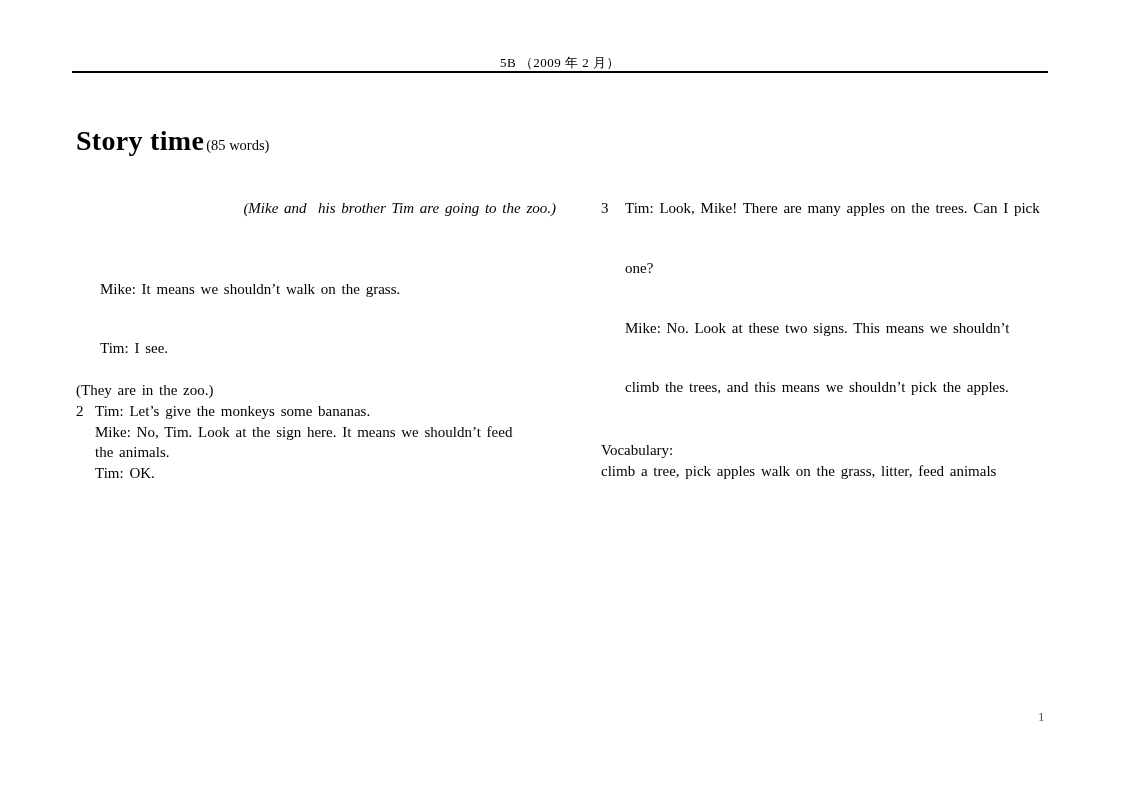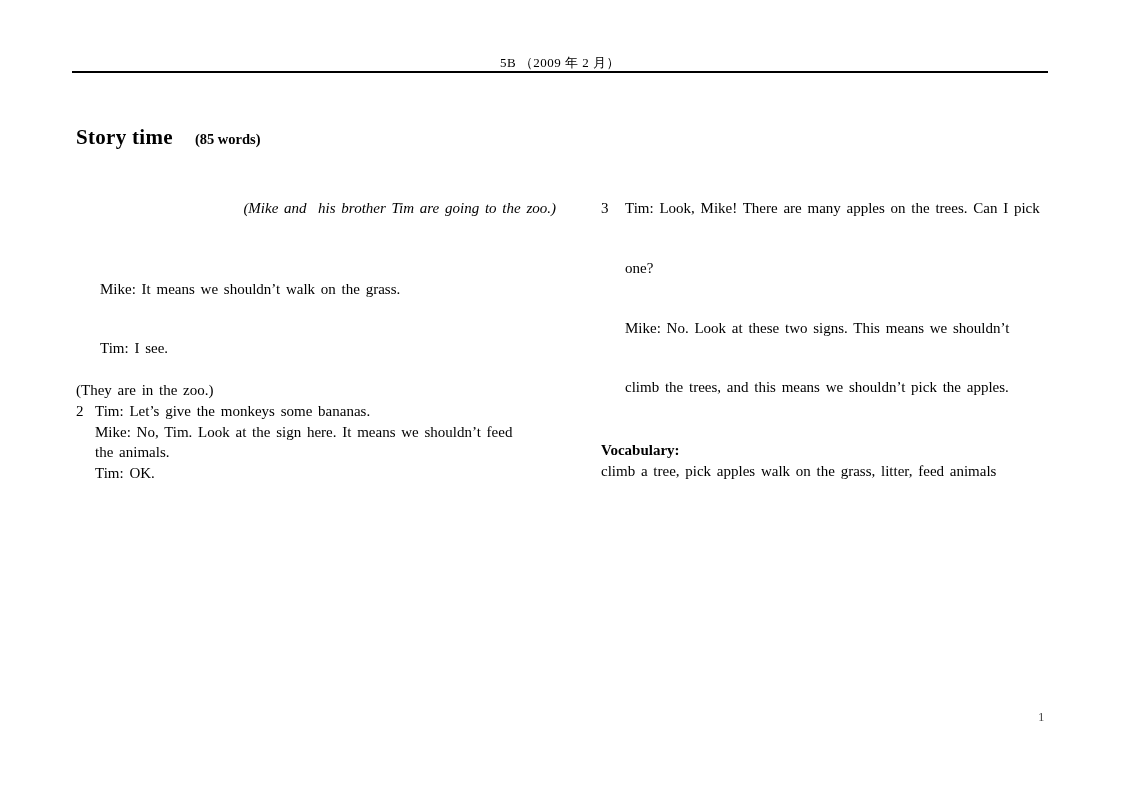--- a/index.html
+++ b/index.html
@@ -41,39 +41,39 @@
     letter-spacing: 0.5px;
     white-space: pre;
   }
   .title .title-name { margin-left: 34px; }
   .section-heading {
     position: absolute;
     top: 125px;
     left: 76px;
     white-space: pre;
   }
-  .section-label { font-size: 21px; font-weight: bold; letter-spacing: 0.3px; }
-  .section-suffix { font-size: 14.5px; margin-left: 22px; font-weight: bold; }
+  .section-label { font-size: 28px; font-weight: bold; letter-spacing: 0.3px; }
+  .section-suffix { font-size: 14.5px; margin-left: 2px; }
   .col {
     position: absolute;
     top: 198px;
     font-size: 15px;
     line-height: 20.8px;
     word-spacing: 2px;
   }
   .col-left  { left: 76px;  width: 480px; }
   .col-right { left: 601px; width: 452px; }
   .line { height: 20.8px; white-space: pre; }
   .num  { display: inline-block; }
   .num-24 { width: 24px; }
   .num-19 { width: 19px; }
   .ind-24 { padding-left: 24px; margin-top: 39px; }
   .ind-19 { padding-left: 19px; }
   .italic { font-style: italic; text-align: right; }
-  .bold   { font-weight: bold; }
+  .bold   { font-weight: normal; }
   .page-number {
     position: absolute;
     top: 709px;
     left: 1038px;
     font-size: 13px;
     color: #4d4d4d;
   }
 </style>
 </head>
 <body>

